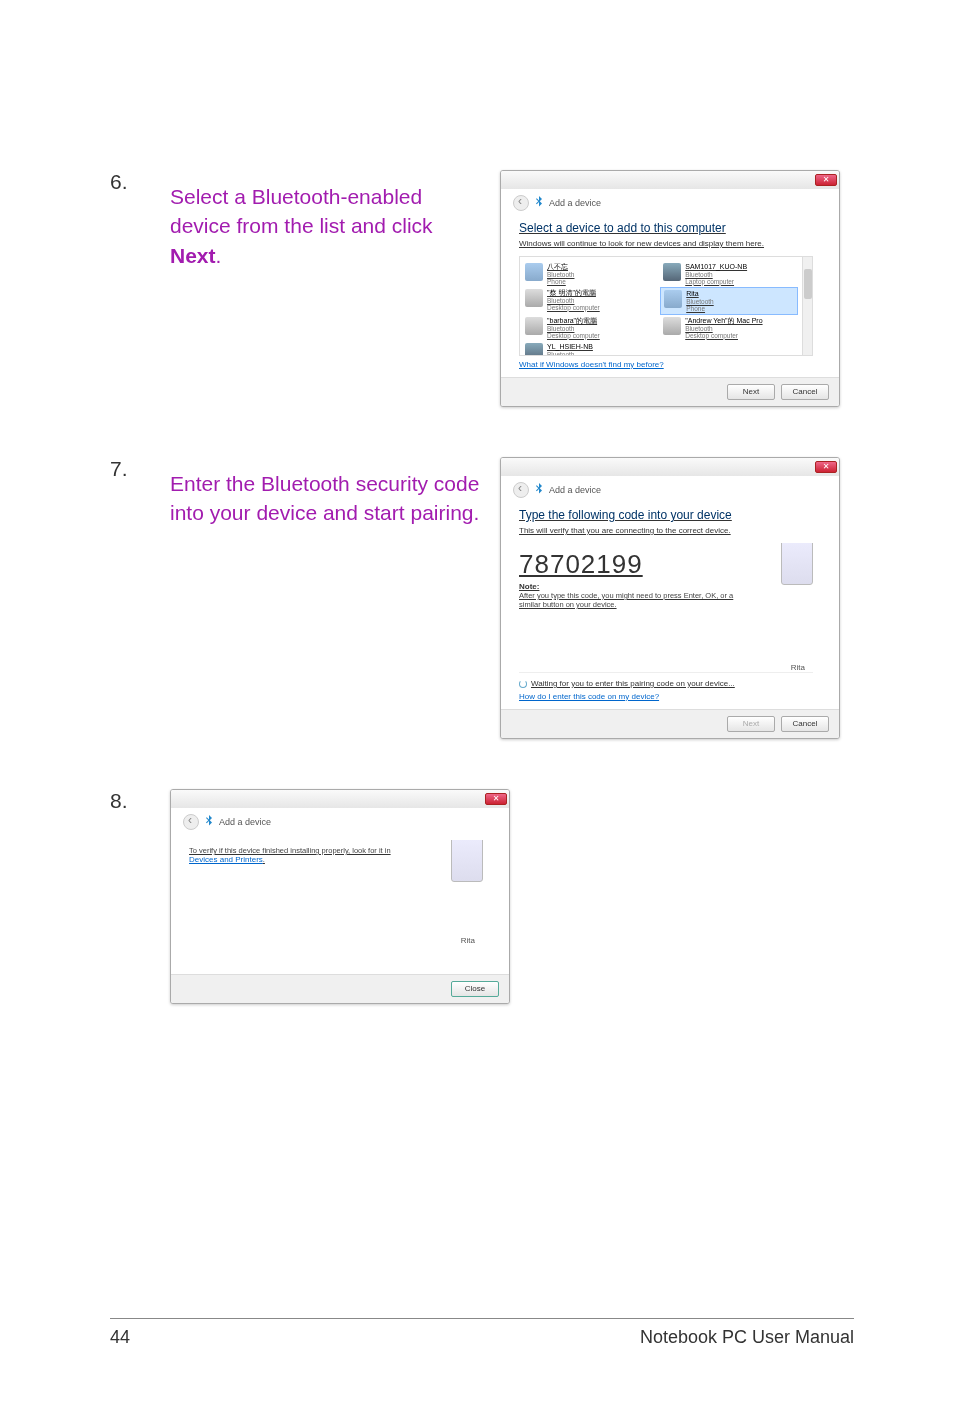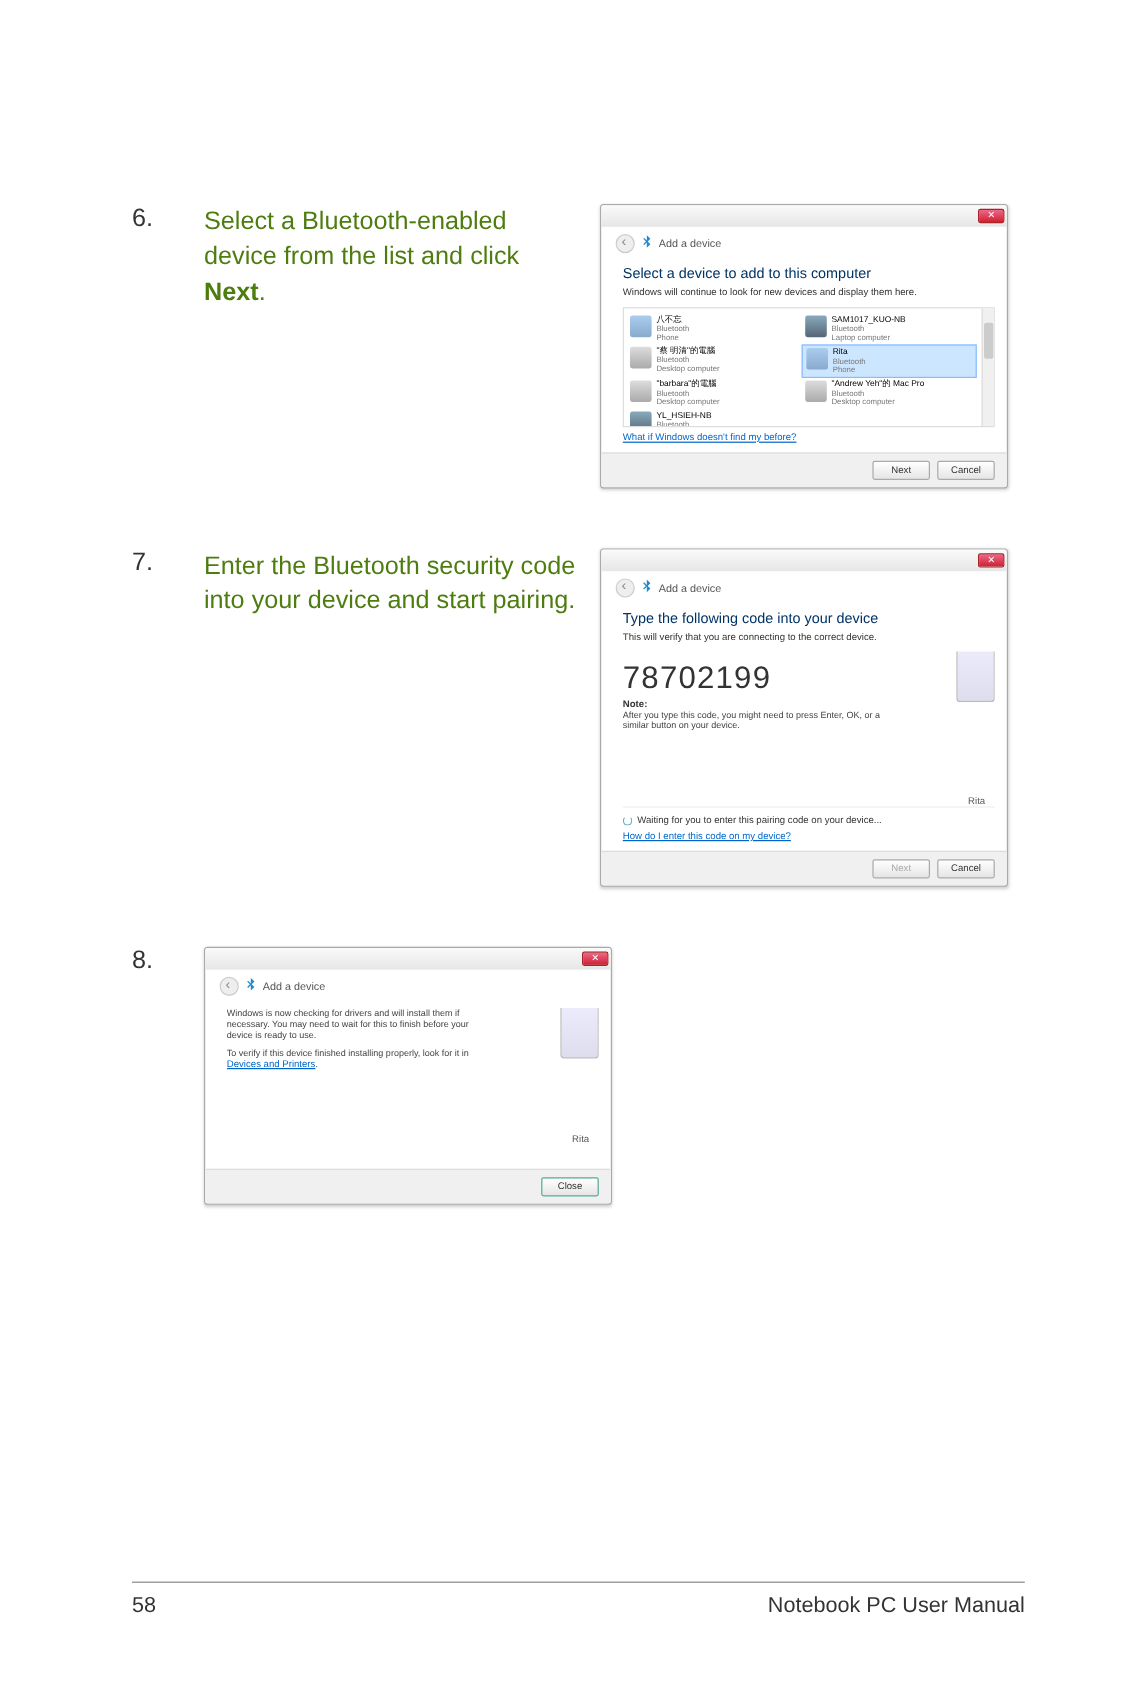--- a/index.html
+++ b/index.html
@@ -24,21 +24,22 @@
     width: 40px;
     flex-shrink: 0;
     font-size: 21px;
     color: #333;
   }
   .step-text {
     width: 310px;
     flex-shrink: 0;
     font-size: 21px;
     line-height: 1.4;
-    color: #4d7c0f;
+    color: #a21caf;
+    margin-top: 12px;
   }
   .bold { font-weight: bold; }
   .dialog-wrap {
     flex: 1;
   }
   .dialog {
     width: 340px;
     border: 1px solid #aaa;
     background: #fff;
     font-size: 9px;
@@ -86,21 +87,21 @@
     top: -2px;
     color: #888;
     font-size: 12px;
   }
   .bt-icon {
     width: 8px;
     height: 12px;
     display: inline-block;
   }
   .brd { color: #555; font-size: 9px; }
-  .dlg-body { padding: 6px 10px 8px 18px; }
+  .dlg-body { padding: 6px 26px 8px 18px; text-decoration: underline; }
   .dlg-title { color: #0a5; font-size: 12px; font-weight: 400; margin-bottom: 4px; }
   .dlg-title.blue { color: #036; }
   .dlg-sub { color: #333; font-size: 8px; margin-bottom: 8px; }
   .devices-box {
     border: 1px solid #ddd;
     height: 100px;
     overflow: hidden;
     position: relative;
     padding: 4px 2px;
   }
@@ -354,32 +355,31 @@
           <span>
             <svg class="bt-icon" viewBox="0 0 10 16">
                 <path d="M5 0 L9 4 L6 7 L9 10 L5 14 L5 8 L2 11 L1 10 L4 7 L1 4 L2 3 L5 6 Z" fill="#28c"></path>
               </svg>
           </span>
           <span class="brd">Add a device</span>
         </div>
         <div class="dlg-body success-body">
           <div style="overflow:hidden;">
             <div class="phone-pic"></div>
-            <div class="note-txt" style="width:210px;">Windows is now checking for drivers and will install them if necessary. You may need to wait for this to finish before your device is ready to use.</div>
             <div class="note-txt" style="width:210px; margin-top:6px;">
               <span>To verify if this device finished installing properly, look for it in </span><span class="link" style="margin:0;">Devices and Printers</span>.
             </div>
             <div class="phone-caption">Rita</div>
           </div>
         </div>
         <div class="dlg-footer">
           <div class="btn primary">Close</div>
         </div>
       </div>
     </div>
   </div>
 
 </div>
 
 <div class="page-footer">
-  <span>58</span>
+  <span>44</span>
   <span>Notebook PC User Manual</span>
 </div>
 
 </body></html>

